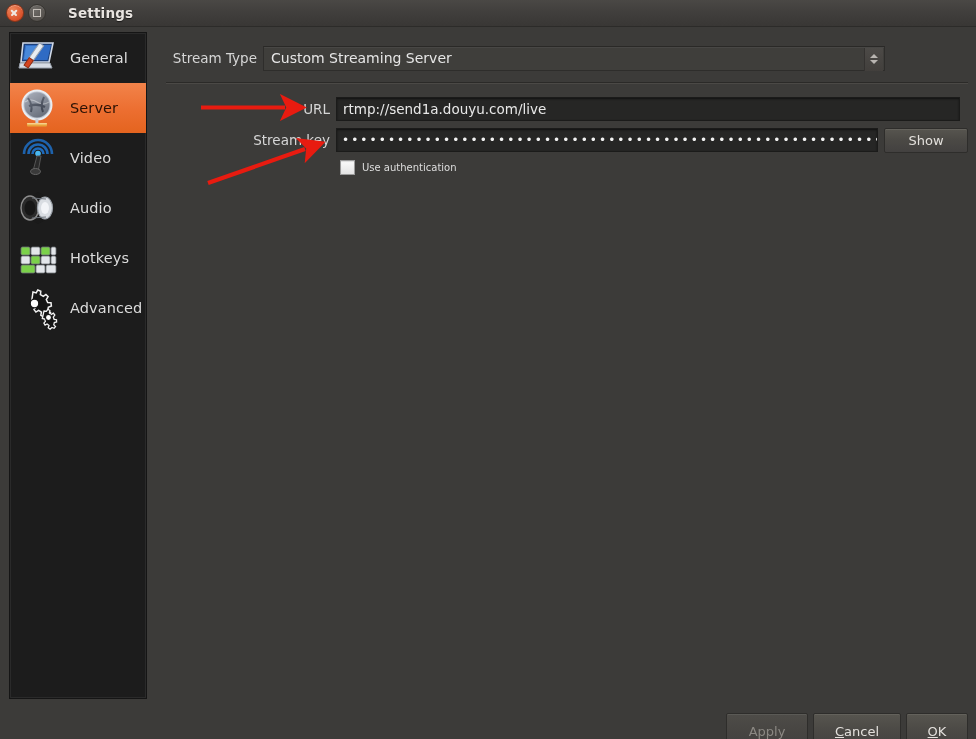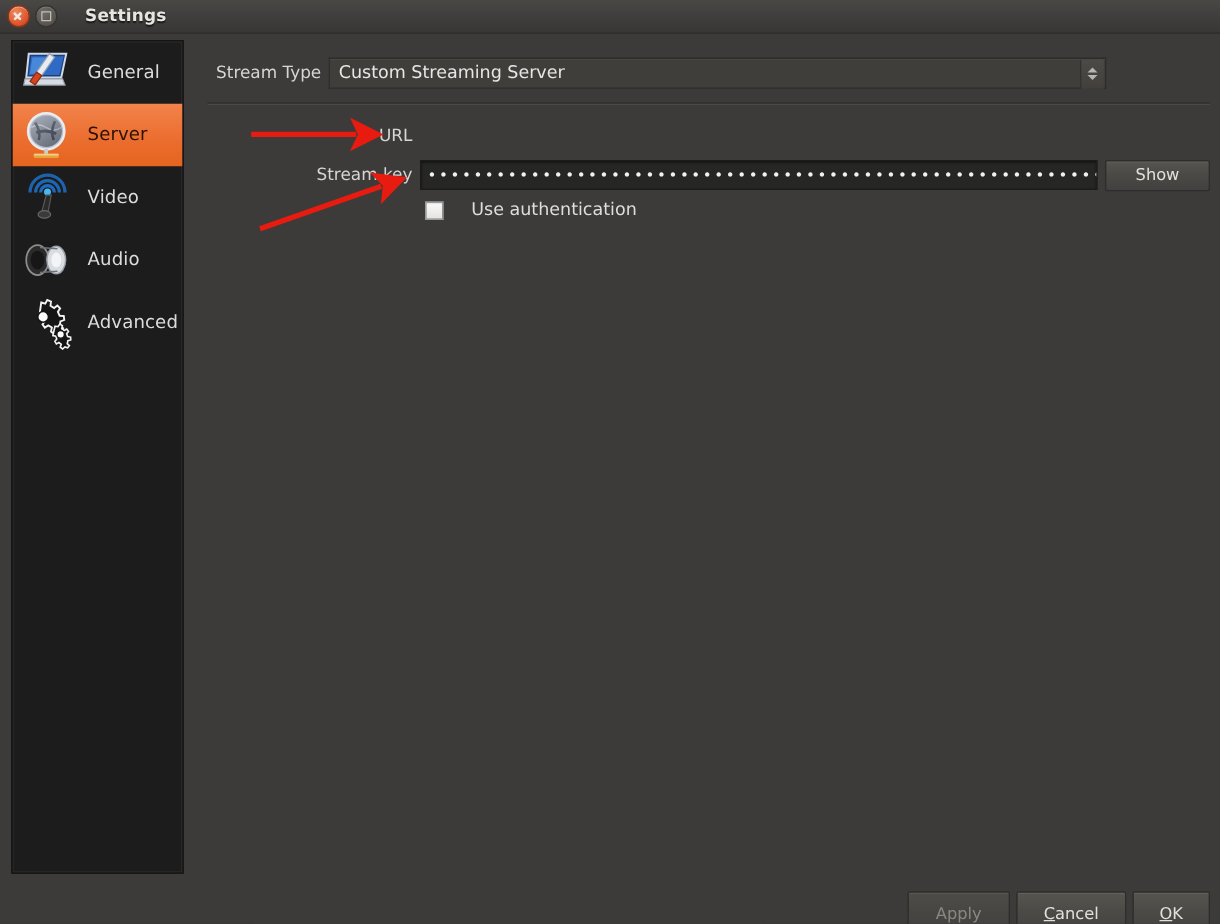--- a/index.html
+++ b/index.html
@@ -228,23 +228,23 @@
     align-items: center;
   }
   .checkbox {
     width: 13px; height: 13px;
     background: linear-gradient(to bottom, #fbfbfb, #e3e3e3);
     border: 1px solid #9a9a9a;
     box-shadow: inset 0 1px 1px rgba(0,0,0,0.12);
     flex: none;
   }
   .check-label {
-    margin-left: 22px;
+    margin-left: 7px;
     color: #dedede;
-    font-size: 14px;
+    font-size: 10px;
   }
 
   
   .footer {
     position: absolute;
     left: 0; bottom: 0;
     width: 976px; height: 56px;
   }
   .footer .btn { position: absolute; top: 30px; height: 37px; }
 
@@ -334,20 +334,40 @@
           <ellipse cx="14" cy="22" rx="5.5" ry="7.5" fill="#171717"></ellipse>
           <ellipse cx="29" cy="22" rx="7.5" ry="11" fill="#d9dde2" stroke="#9aa0a8" stroke-width="1.2"></ellipse>
           <ellipse cx="29" cy="22" rx="4" ry="6" fill="#f2f4f7"></ellipse>
           <path d="M16 12 L30 13 M16 32 L30 31" stroke="#6d737a" stroke-width="1.2" fill="none"></path>
         </svg>
       </div>
       <div class="side-label">Audio</div>
     </div>
 
 
+    <div class="side-item">
+      <div class="side-icon">
+        <svg width="44" height="44" viewBox="0 0 44 44">
+          <g stroke="#6e7378" stroke-width="0.8">
+            <rect x="5" y="11" width="9" height="8" rx="1.5" fill="#7bd14a"></rect>
+            <rect x="15" y="11" width="9" height="8" rx="1.5" fill="#e3e6ea"></rect>
+            <rect x="25" y="11" width="9" height="8" rx="1.5" fill="#7bd14a"></rect>
+            <rect x="35" y="11" width="5" height="8" rx="1.5" fill="#e3e6ea"></rect>
+            <rect x="5" y="20" width="9" height="8" rx="1.5" fill="#e3e6ea"></rect>
+            <rect x="15" y="20" width="9" height="8" rx="1.5" fill="#7bd14a"></rect>
+            <rect x="25" y="20" width="9" height="8" rx="1.5" fill="#e3e6ea"></rect>
+            <rect x="35" y="20" width="5" height="8" rx="1.5" fill="#e3e6ea"></rect>
+            <rect x="5" y="29" width="14" height="8" rx="1.5" fill="#7bd14a"></rect>
+            <rect x="20" y="29" width="9" height="8" rx="1.5" fill="#e3e6ea"></rect>
+            <rect x="30" y="29" width="10" height="8" rx="1.5" fill="#e3e6ea"></rect>
+          </g>
+        </svg>
+      </div>
+      <div class="side-label">Hotkeys</div>
+    </div>
 
     <div class="side-item">
       <div class="side-icon">
         <svg width="44" height="44" viewBox="0 0 44 44">
           <g fill="#151515" stroke="#f2f2f2" stroke-width="1.5">
             <path d="M17 6 l3.2 .9 1.6 -2.9 3 1.3 -.4 3.3 2.9 1.8 2.6 -2 2.2 2.3 -1.8 2.8 1.4 3.1 3.3 .2 .4 3.2 -3.1 1.2 -.4 3.4 2.6 2 -1.7 2.7 -3.2 -.8 -2.2 2.6 -2.6 -1.9 .7 -3.2 -2.9 -1.7 -2.7 1.8 -1.9 -2.6 1.9 -2.7 -1.2 -3.2 -3.3 -.4 Z"></path>
             <circle cx="18.5" cy="17.5" r="4.3" fill="#fdfdfd" stroke="#151515" stroke-width="1.3"></circle>
           </g>
           <g fill="#151515" stroke="#f2f2f2" stroke-width="1.3">
             <path d="M28 25 l2.4 .3 1.4 -2 2.1 1.2 -.5 2.4 1.9 1.5 2.1 -1.2 1.4 1.9 -1.5 1.9 .8 2.3 2.4 .4 .1 2.3 -2.3 .6 -.5 2.3 1.7 1.6 -1.4 1.8 -2.2 -.8 -1.8 1.7 -1.9 -1.5 .8 -2.3 -1.9 -1.4 -2 1.1 -1.2 -2 1.5 -1.8 -.7 -2.3 -2.4 -.5 Z"></path>
@@ -369,20 +389,23 @@
           <div class="chev up"></div>
           <div class="chev down"></div>
         </div>
       </div>
     </div>
 
     <div class="sep"></div>
 
     <div style="position:absolute; left:0; top:64px; width:815px; height:26px; display:flex; align-items:center;">
       <div class="lbl" style="width:177px;">URL</div>
+      <div class="field" style="margin-left:6px; width:624px;">
+        <div class="field-text">rtmp://send1a.douyu.com/live</div>
+      </div>
     </div>
 
     <div style="position:absolute; left:0; top:95px; width:815px; height:26px; display:flex; align-items:center;">
       <div class="lbl" style="width:177px;">Stream key</div>
       <div class="field" style="margin-left:6px; width:542px;">
         <div class="dots">•••••••••••••••••••••••••••••••••••••••••••••••••••••••••••••••••••••••••••••••••••</div>
       </div>
       <div class="btn" style="margin-left:6px; width:100px; height:25px;">Show</div>
     </div>
 

